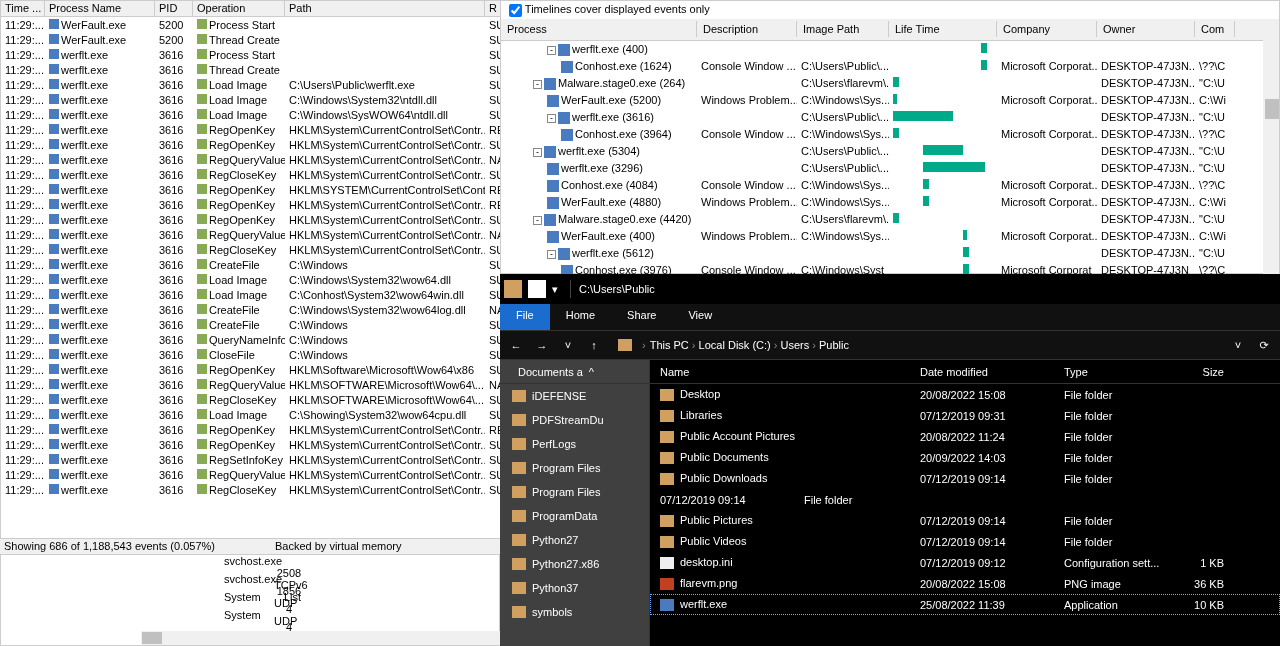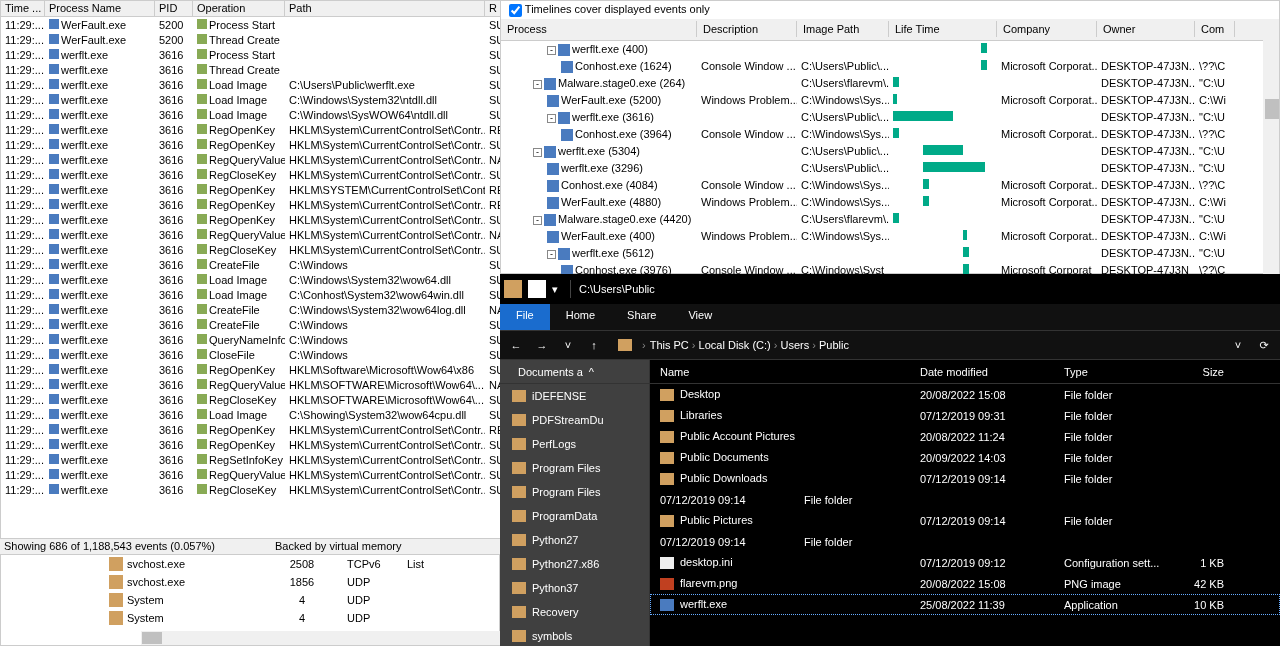--- a/index.html
+++ b/index.html
@@ -22,21 +22,21 @@
 .tree-rows { }
 .tree-row { display: flex; height: 17px; align-items: center; }
 .tree-row > div { padding: 0 4px; white-space: nowrap; overflow: hidden; }
 .tree-indent { display:inline-block; }
 .tree-toggle { display:inline-block; width:9px; height:9px; border:1px solid #888; text-align:center; line-height:7px; font-size:9px; margin-right:2px; }
 .tree-icon { display:inline-block; width:12px; height:12px; margin-right:2px; vertical-align:middle; }
 .life-bar { height:10px; background:#0a8; display:inline-block; }
 .tree-scrollbar { position:absolute; right:0; top:18px; width:16px; height:256px; background:#f0f0f0; }
 .tree-thumb { position:absolute; right:0; top:80px; width:14px; height:20px; background:#c0c0c0; }
 .netlist { position:absolute; top:554px; left:0; width:500px; height:92px; background:#fff; border:1px solid #ccc; }
-.net-row { display:flex; height:18px; align-items:center; padding-left:108px; }
+.net-row { display:flex; height:18px; align-items:center; padding-left:108px;flex-direction:column; }
 .net-row .ni { width:14px; height:14px; background:#d0a060; margin-right:4px; }
 .net-row .nname { width:160px; } .net-row .npid { width:60px; text-align:center; padding-right:30px;} .net-row .nproto { width:60px; } .net-row .nstate { width:40px; }
 .black-strip { position:absolute; top:554px; left:0; width:140px; height:92px; background:#000; }
 .explorer { position:absolute; top:274px; left:500px; width:780px; height:372px; background:#000; color:#fff; }
 .exp-titlebar { height:30px; background:#000; display:flex; align-items:center; padding:0 4px; }
 .exp-tb-icon { width:18px; height:18px; background:#d0a060; margin-right:6px; }
 .exp-tb-icon2 { width:18px; height:18px; background:#fff; margin-right:6px; }
 .exp-tb-arrow { width:12px; color:#fff; margin-right:6px; }
 .exp-tb-sep { width:1px; height:18px; background:#444; margin-right:8px; }
 .exp-title { color:#fff; }
@@ -593,24 +593,20 @@
           <div class="exp-tree-row">
             <span class="fi"></span>
             <span>Python27.x86</span>
           </div>
           <div class="exp-tree-row">
             <span class="fi"></span>
             <span>Python37</span>
           </div>
           <div class="exp-tree-row">
             <span class="fi"></span>
-            <span>Recovery</span>
-          </div>
-          <div class="exp-tree-row">
-            <span class="fi"></span>
             <span>symbols</span>
           </div>
         </div>
     </div>
     <div class="exp-list">
       <div class="exp-list-header">
         <div class="lcol-name">Name</div>
         <div class="lcol-date">Date modified</div>
         <div class="lcol-type">Type</div>
         <div class="lcol-size">Size</div>
@@ -651,35 +647,36 @@
             <div class="lcol-type">File folder</div>
             <div class="lcol-size"></div>
           </div>
           <div class="exp-list-row">
             <div class="lcol-name"><span class="fi folder"></span>Public Pictures</div>
             <div class="lcol-date">07/12/2019 09:14</div>
             <div class="lcol-type">File folder</div>
             <div class="lcol-size"></div>
           </div>
           <div class="exp-list-row">
+            <div class="lcol-name"><span class="fi folder"></span>Public Videos</div>
             <div class="lcol-date">07/12/2019 09:14</div>
             <div class="lcol-type">File folder</div>
             <div class="lcol-size"></div>
           </div>
           <div class="exp-list-row">
             <div class="lcol-name"><span class="fi file"></span>desktop.ini</div>
             <div class="lcol-date">07/12/2019 09:12</div>
             <div class="lcol-type">Configuration sett...</div>
             <div class="lcol-size">1 KB</div>
           </div>
           <div class="exp-list-row">
             <div class="lcol-name"><span class="fi png"></span>flarevm.png</div>
             <div class="lcol-date">20/08/2022 15:08</div>
             <div class="lcol-type">PNG image</div>
-            <div class="lcol-size">42 KB</div>
+            <div class="lcol-size">36 KB</div>
           </div>
           <div class="exp-list-row sel">
             <div class="lcol-name"><span class="fi exe"></span>werflt.exe</div>
             <div class="lcol-date">25/08/2022 11:39</div>
             <div class="lcol-type">Application</div>
             <div class="lcol-size">10 KB</div>
           </div>
         </div>
     </div>
   </div>

